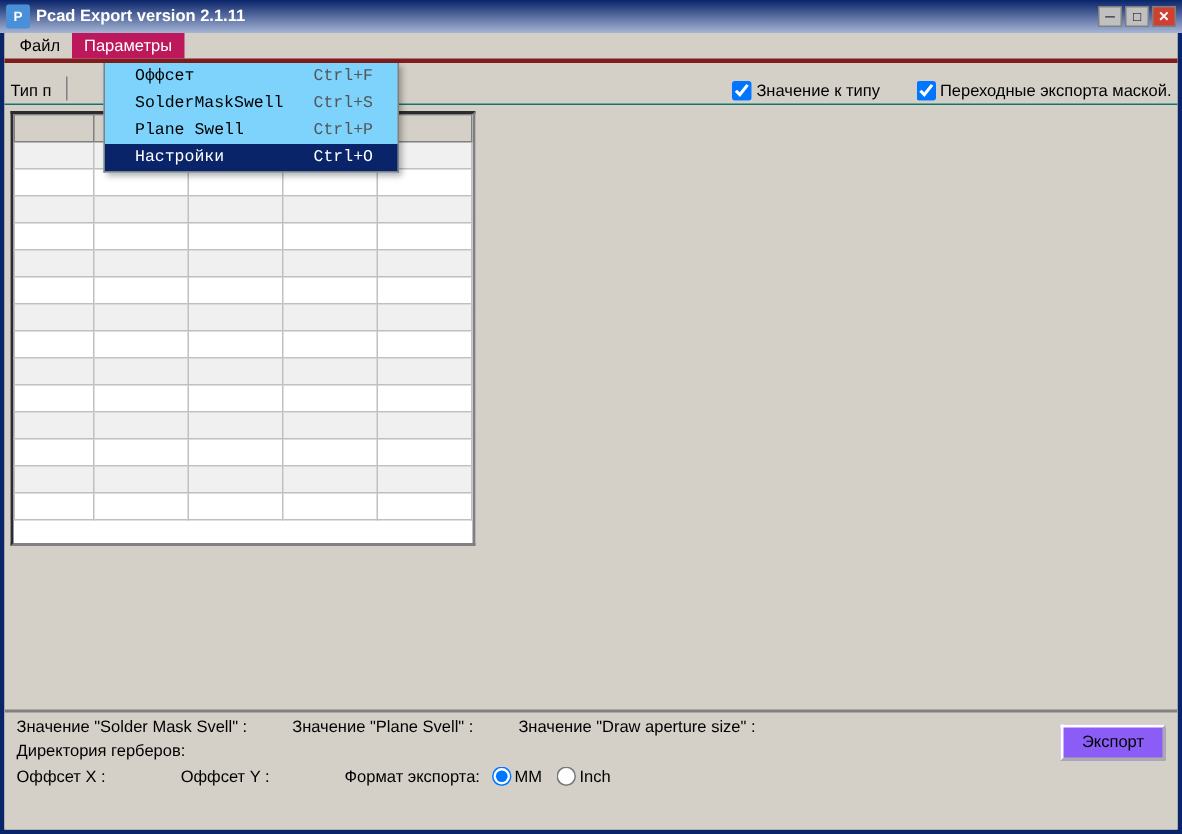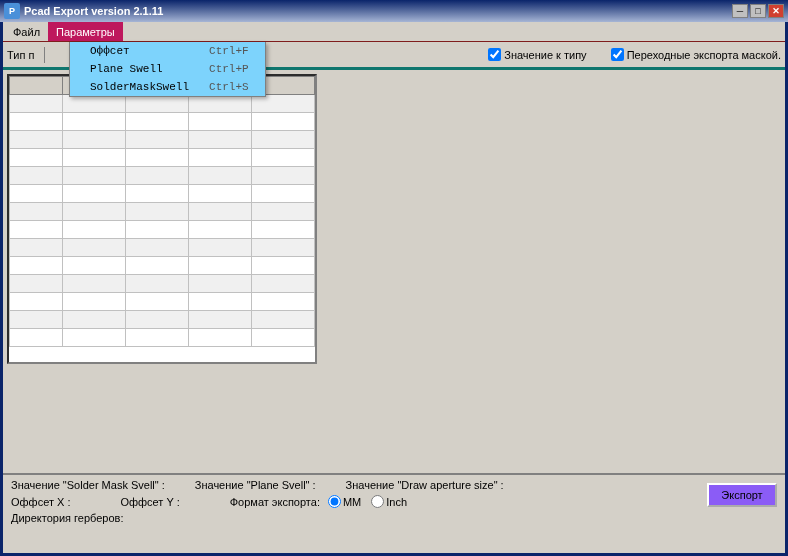--- a/index.html
+++ b/index.html
@@ -58,21 +58,21 @@
       color: black;
     }
     .title-btn.close { background: #d04030; color: white; }
 
     
     .menu-bar {
       background: #d4d0c8;
       height: 20px;
       display: flex;
       align-items: center;
-      border-bottom: 1px solid #7f1d1d;
+      border-bottom: 3px solid #7f1d1d;
       padding: 0 2px;
       position: relative;
     }
     .menu-item {
       padding: 2px 8px;
       cursor: pointer;
       height: 100%;
       display: flex;
       align-items: center;
       font-size: 11px;
@@ -115,24 +115,24 @@
     }
     .dropdown-item.highlighted .dropdown-shortcut {
       color: white;
     }
 
     
     .toolbar {
       background: #d4d0c8;
       height: 28px;
       display: flex;
-      align-items: center;
+      align-items: flex-end;
       padding: 2px 4px;
       gap: 8px;
-      border-bottom: 3px solid #0f766e;
+      border-bottom: 1px solid #0f766e;
     }
     .toolbar-label {
       font-size: 11px;
       white-space: nowrap;
     }
     .checkbox-group {
       display: flex;
       align-items: center;
       gap: 4px;
       margin-left: auto;
@@ -265,26 +265,30 @@
   <div class="menu-bar">
     <div class="menu-item">Файл</div>
     <div class="menu-item active">Параметры</div>
 
     <div class="dropdown-menu">
       <div class="dropdown-item">
         <span>Оффсет</span>
         <span class="dropdown-shortcut">Ctrl+F</span>
       </div>
       <div class="dropdown-item">
+        <span>SolderMaskSwell</span>
+        <span class="dropdown-shortcut">Ctrl+S</span>
+      </div>
+      <div class="dropdown-item">
         <span>Plane Swell</span>
         <span class="dropdown-shortcut">Ctrl+P</span>
       </div>
-      <div class="dropdown-item">
-        <span>SolderMaskSwell</span>
-        <span class="dropdown-shortcut">Ctrl+S</span>
+      <div class="dropdown-item highlighted">
+        <span>Настройки</span>
+        <span class="dropdown-shortcut">Ctrl+O</span>
       </div>
     </div>
   </div>
 
   <div class="toolbar">
     <span class="toolbar-label">Тип п</span>
     <div style="width:1px; height:16px; background:#808080; margin:0 2px;"></div>
     <div class="checkbox-group">
       <label>
         <input type="checkbox" checked="" style="">
@@ -423,41 +427,41 @@
           <span>Значение "Plane Svell" :</span>
         </div>
         <div class="status-field" style="margin-left:10px;">
           <span>Значение "Draw aperture size" :</span>
         </div>
         <button class="export-button">Экспорт</button>
       </div>
 
       <div class="status-row">
         <div class="status-field">
+          <span>Директория герберов:</span>
+        </div>
+      </div>
+
+      <div class="status-row">
+        <div class="status-field">
           <span>Оффсет X :</span>
         </div>
         <div class="status-field" style="margin-left:30px;">
           <span>Оффсет Y :</span>
         </div>
         <div class="status-field" style="margin-left:30px;">
           <span>Формат экспорта:</span>
           <div class="radio-group" style="margin-left:4px;">
             <label>
               <input type="radio" name="format" checked="" style="">
               <span>MM</span>
             </label>
             <label style="margin-left:6px;">
               <input type="radio" name="format" style="">
               <span>Inch</span>
             </label>
           </div>
         </div>
       </div>
-
-      <div class="status-row">
-        <div class="status-field">
-          <span>Директория герберов:</span>
-        </div>
-      </div>
     </div>
 
   </div>
 </div>
 
 </body></html>

